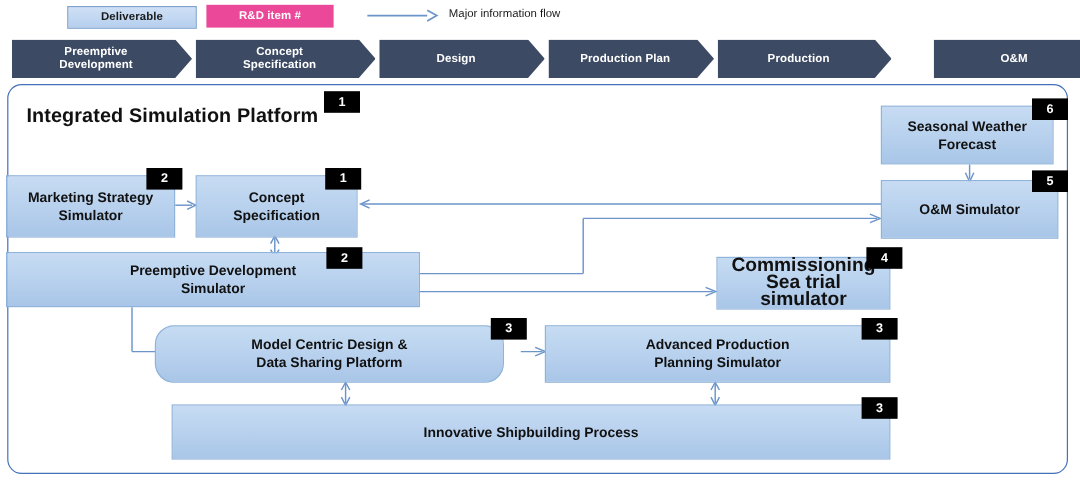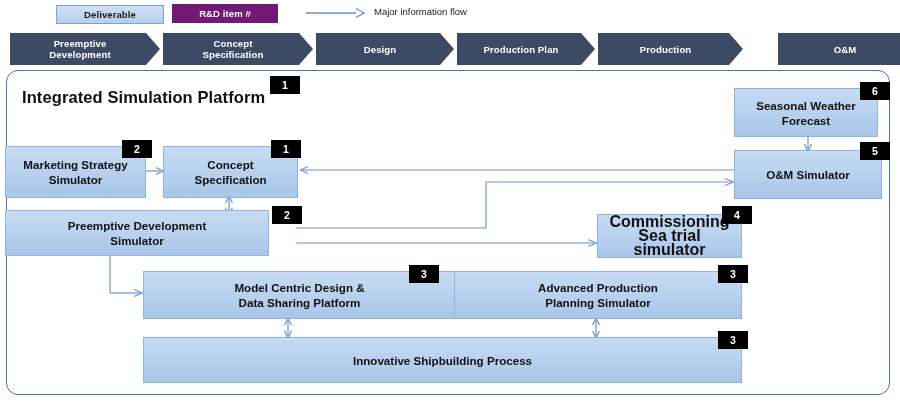--- a/index.html
+++ b/index.html
@@ -14,21 +14,21 @@
   .legend{position:absolute;left:0;top:0;width:900px;height:28px;margin-left:44px;}
   .lg-swatch{
     position:absolute;left:12px;top:5px;width:106px;height:17px;
     background:linear-gradient(180deg,#cfe0f5 0%,#b6cfee 100%);
     border:1px solid #7da2d0;
     display:flex;align-items:center;justify-content:center;
     font-size:9.5px;font-weight:600;color:#1a1a1a;letter-spacing:.1px;
   }
   .lg-black{
     position:absolute;left:128px;top:4px;width:106px;height:19px;
-    background:#701a75;
+    background:#ec4899;
     display:flex;align-items:center;justify-content:center;
     font-size:9.5px;font-weight:700;color:#ffffff;letter-spacing:.1px;
   }
   .lg-arrow{position:absolute;left:262px;top:5px;width:60px;height:16px;}
   .lg-label{
     position:absolute;left:330px;top:6px;
     font-size:9.5px;font-weight:400;color:#1a1a1a;white-space:nowrap;
   }
 
   
@@ -176,31 +176,31 @@
   <div class="node" style="left:734px;top:88px;width:144px;height:49px;">
     <div><span>Seasonal Weather</span><br><span>Forecast</span></div>
   </div>
   <div class="badge" style="left:860px;top:82px;width:30px;">6</div>
 
   <div class="node" style="left:734px;top:150px;width:148px;height:49px;">
     <div><span>O&amp;M Simulator</span></div>
   </div>
   <div class="badge" style="left:860px;top:142px;width:30px;">5</div>
 
-  <div class="node" style="left:5px;top:210px;width:264px;height:46px;">
+  <div class="node" style="left:5px;top:210px;width:345px;height:46px;">
     <div><span>Preemptive Development</span><br><span>Simulator</span></div>
   </div>
   <div class="badge" style="left:272px;top:206px;width:30px;">2</div>
 
   <div class="node small" style="left:597px;top:214px;width:145px;height:44px;">
     <div><span>Commissioning</span><br><span>Sea trial simulator</span></div>
   </div>
   <div class="badge" style="left:722px;top:206px;width:30px;">4</div>
 
-  <div class="node" style="left:143px;top:271px;width:313px;height:48px;">
+  <div class="node" style="left:129px;top:271px;width:291px;height:48px;border-radius:16px;">
     <div><span>Model Centric Design &amp;</span><br><span>Data Sharing Platform</span></div>
   </div>
   <div class="badge" style="left:409px;top:265px;width:30px;">3</div>
 
   <div class="node" style="left:454px;top:271px;width:288px;height:48px;">
     <div><span>Advanced Production</span><br><span>Planning Simulator</span></div>
   </div>
   <div class="badge" style="left:718px;top:265px;width:30px;">3</div>
 
   <div class="node" style="left:143px;top:337px;width:599px;height:46px;">

